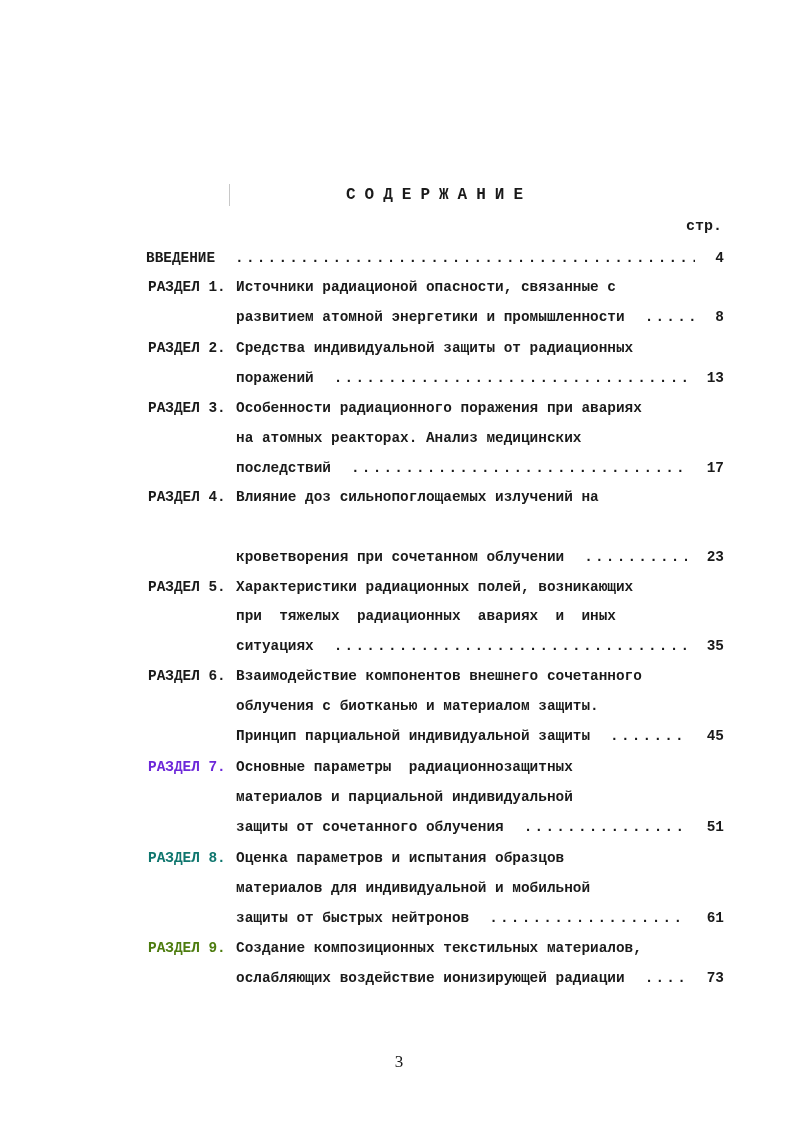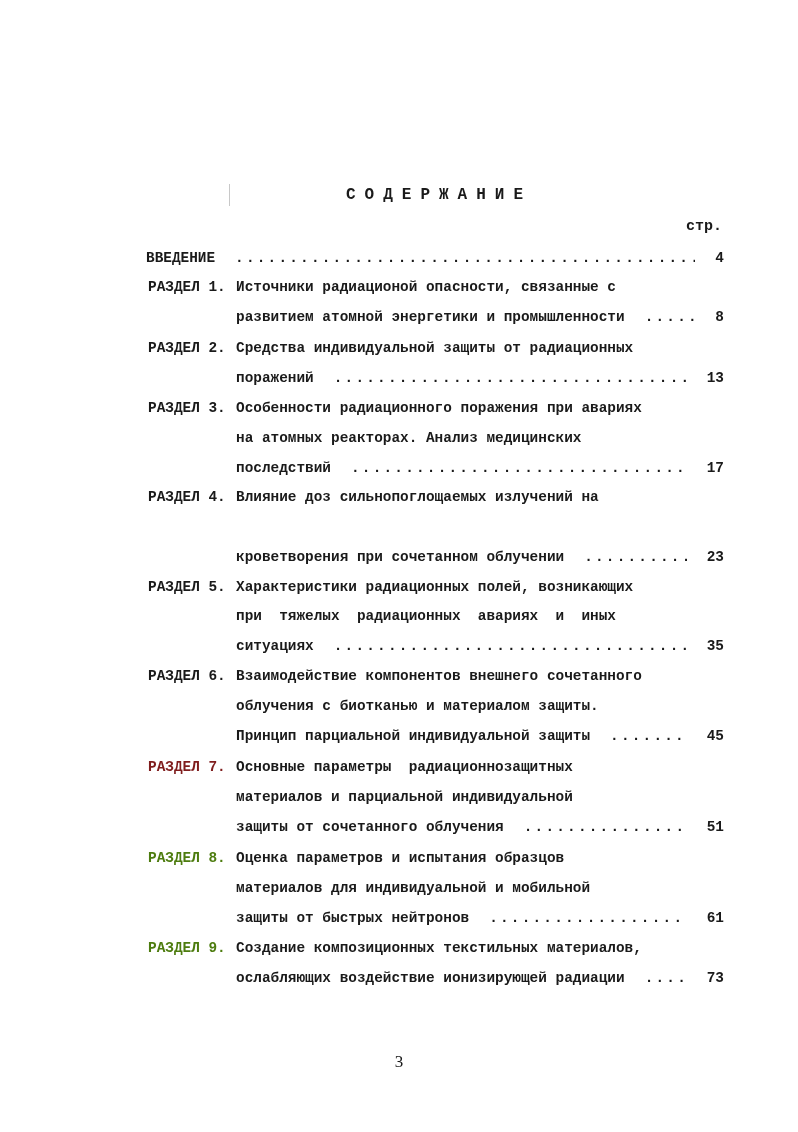--- a/index.html
+++ b/index.html
@@ -26,21 +26,21 @@
       white-space: pre; height: 20px; line-height: 20px;
     }
     .entry-label { position: absolute; left: 148px; font-size: 14.4px; font-weight: bold; white-space: pre; line-height: 20px; }
     .leader-line {
       position: absolute; display: flex; align-items: baseline;
       right: 74px; font-size: 14.4px; font-weight: bold; line-height: 20px; gap: 20px;
     }
     .leader-line .txt { white-space: pre; }
     .leader-line .dots { flex: 1; overflow: hidden; white-space: nowrap; letter-spacing: 2.2px; }
     .leader-line .pg { white-space: pre; }
-    .faded { color: #7f1d1d; }
+    .faded { color: #6d28d9; }
     .page-number {
       position: absolute; left: 0; width: 798px; top: 1052px; text-align: center;
       font-family: "Liberation Serif", serif; font-size: 17px;
     }
     .scan-mark { position: absolute; background: #c8c8c8; }
   </style>
 </head>
 <body>
 
 <div class="page">
@@ -109,21 +109,21 @@
 
   <div class="entry-label faded" style="top:757px;">РАЗДЕЛ 7.</div>
   <div class="line" style="left:236px;top:787px;">материалов и парциальной индивидуальной</div>
   <div class="line" style="left:236px;top:757px;">Основные параметры  радиационнозащитных</div>
   <div class="leader-line" style="left:236px;top:817px;">
     <span class="txt">защиты от сочетанного облучения</span>
     <span class="dots">................................................................................................</span>
     <span class="pg">51</span>
   </div>
 
-  <div class="entry-label faded" style="top:848px;color:#4d7c0f;">РАЗДЕЛ 8.</div>
+  <div class="entry-label faded" style="top:848px;color:#0f766e;">РАЗДЕЛ 8.</div>
   <div class="line" style="left:236px;top:848px;">Оценка параметров и испытания образцов</div>
   <div class="line" style="left:236px;top:878px;">материалов для индивидуальной и мобильной</div>
   <div class="leader-line" style="left:236px;top:908px;">
     <span class="txt">защиты от быстрых нейтронов</span>
     <span class="dots">................................................................................................</span>
     <span class="pg">61</span>
   </div>
 
   <div class="entry-label faded" style="top:938px;color:#4d7c0f;">РАЗДЕЛ 9.</div>
   <div class="line" style="left:236px;top:938px;">Создание композиционных текстильных материалов,</div>

